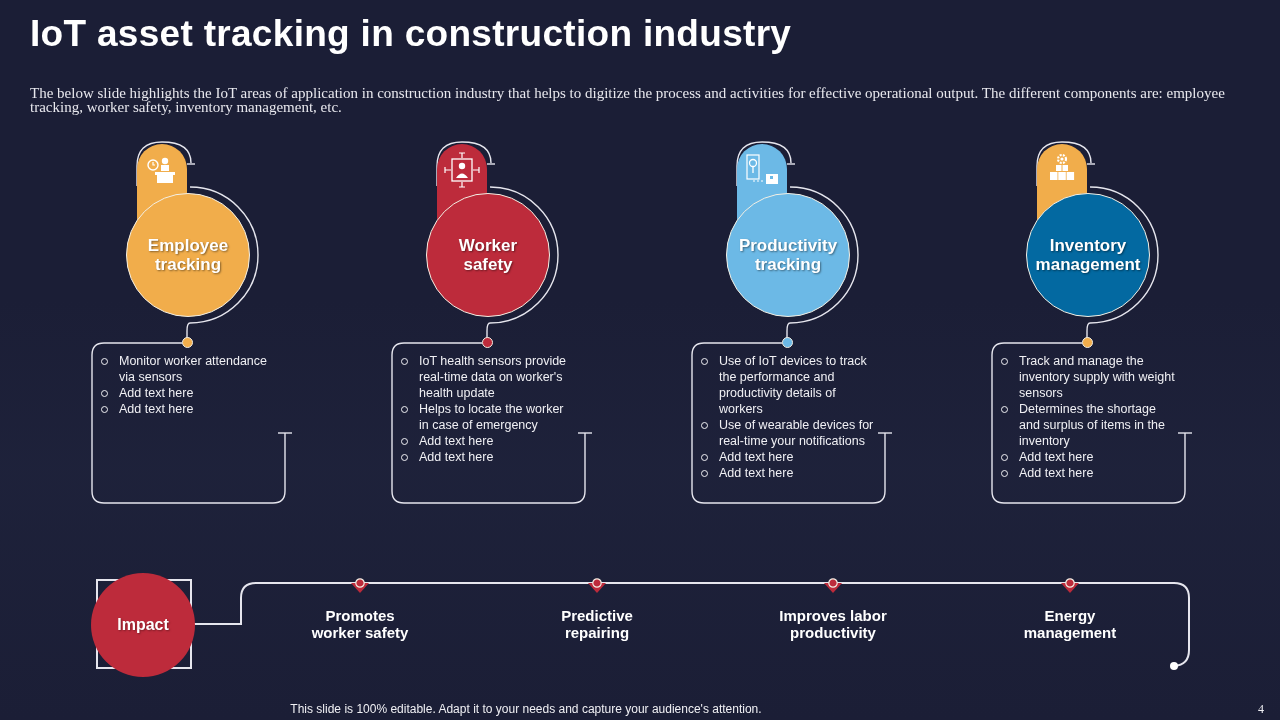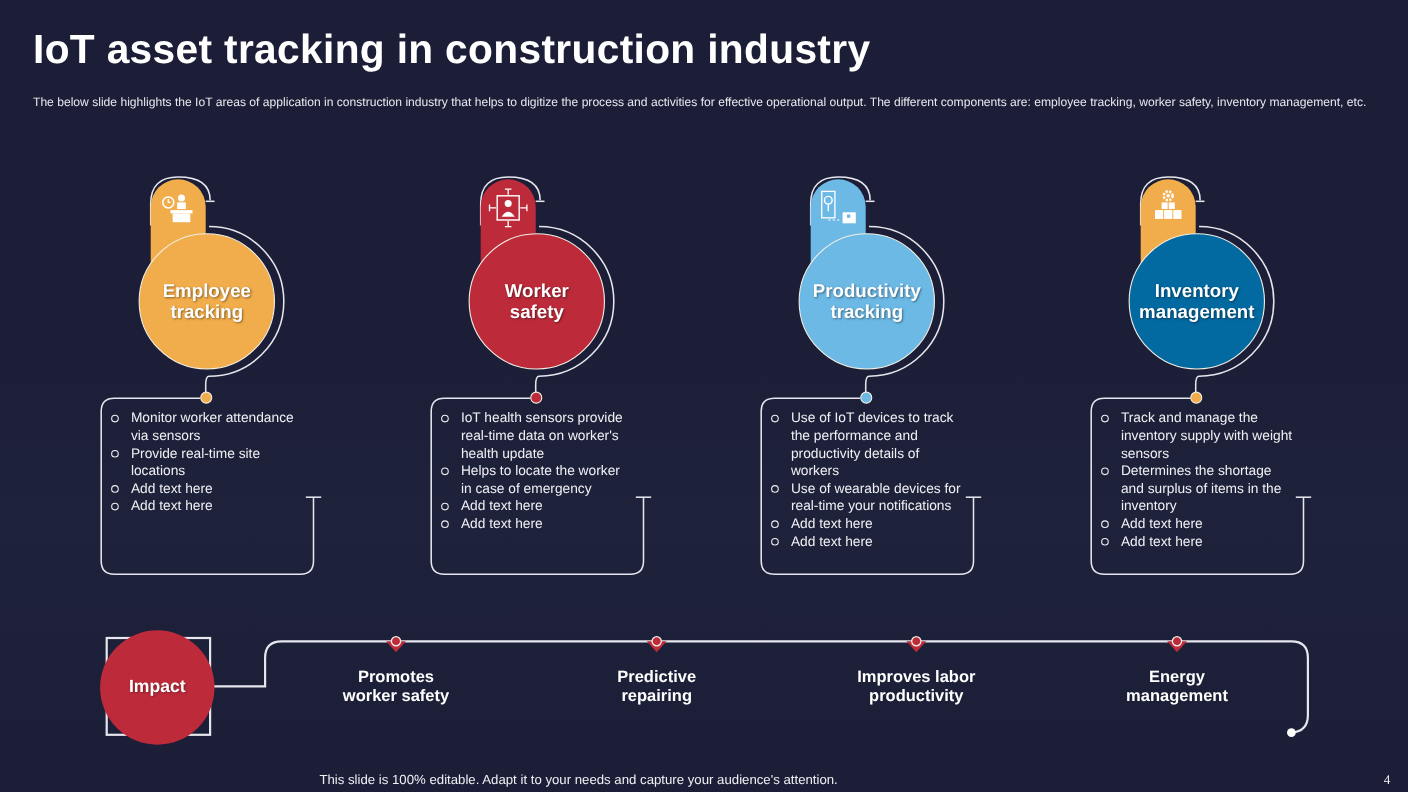--- a/index.html
+++ b/index.html
@@ -9,30 +9,30 @@
       font-family: "Liberation Sans", sans-serif;
       color: #ffffff;
       position: relative;
     }
     .bg-city {
       position: absolute; left: 0; top: 300px; width: 1280px; height: 420px;
       background: linear-gradient(180deg, rgba(27,30,54,0) 0%, rgba(35,40,66,0.35) 40%, rgba(27,30,54,0.1) 100%);
       pointer-events: none;
     }
     .title {
-      position: absolute; left: 30px; top: 24px;
+      position: absolute; left: 30px; top: 13px;
       font-size: 37px; font-weight: bold; letter-spacing: 0.3px;
       color: #ffffff;
     }
     .subtitle {
       position: absolute; left: 30px; top: 86px; width: 1220px;
-      font-size: 11px; line-height: 14px; color: #e8e8ee;
+      font-size: 15px; line-height: 14px; color: #e8e8ee; font-family: Liberation Serif, serif;
     }
     .card {
-      position: absolute; top: 160px; width: 200px; height: 370px;
+      position: absolute; top: 141px; width: 200px; height: 370px;
     }
     .card svg.deco { position: absolute; left: 0; top: 0; overflow: visible; }
     .pill {
       position: absolute; left: 47px; top: 3px; width: 50px; height: 90px;
       border-radius: 25px 25px 0 0;
     }
     .pill-icon {
       position: absolute; left: 47px; top: 10px; width: 50px; height: 40px;
     }
     .circle {
@@ -113,21 +113,20 @@
         <rect x="24" y="14" width="8" height="6" fill="#fff"></rect>
         <rect x="18" y="21" width="20" height="3" fill="#fff"></rect>
         <rect x="20" y="24" width="16" height="8" fill="#fff"></rect>
       </svg>
       <div class="circle" style="background:#f1ad4b">
         <div><span>Employee</span><br><span>tracking</span></div>
       </div>
       <div class="node-dot" style="background:#f1ad4b"></div>
       <ul class="list">
         <li>Monitor worker attendance via sensors</li>
-        <li>Provide real-time site locations</li>
         <li>Add text here</li>
         <li>Add text here</li>
       </ul>
     </div>
     <div class="card" style="left: 390px;">
       <svg class="deco" width="200" height="370">
         <path d="M47 45 V25 Q47 1 72 1 Q101 1 101 22" fill="none" stroke="#e6e6ee" stroke-width="1.4"></path>
         <path d="M97 23 H105" stroke="#e6e6ee" stroke-width="1.4"></path>
         <path d="M100 46 A68 68 0 0 1 100 182" fill="none" stroke="#e6e6ee" stroke-width="1.4" transform="translate(0,0)"></path>
         <path d="M100 182 Q97 182 97 190 V198" fill="none" stroke="#e6e6ee" stroke-width="1.4"></path>

